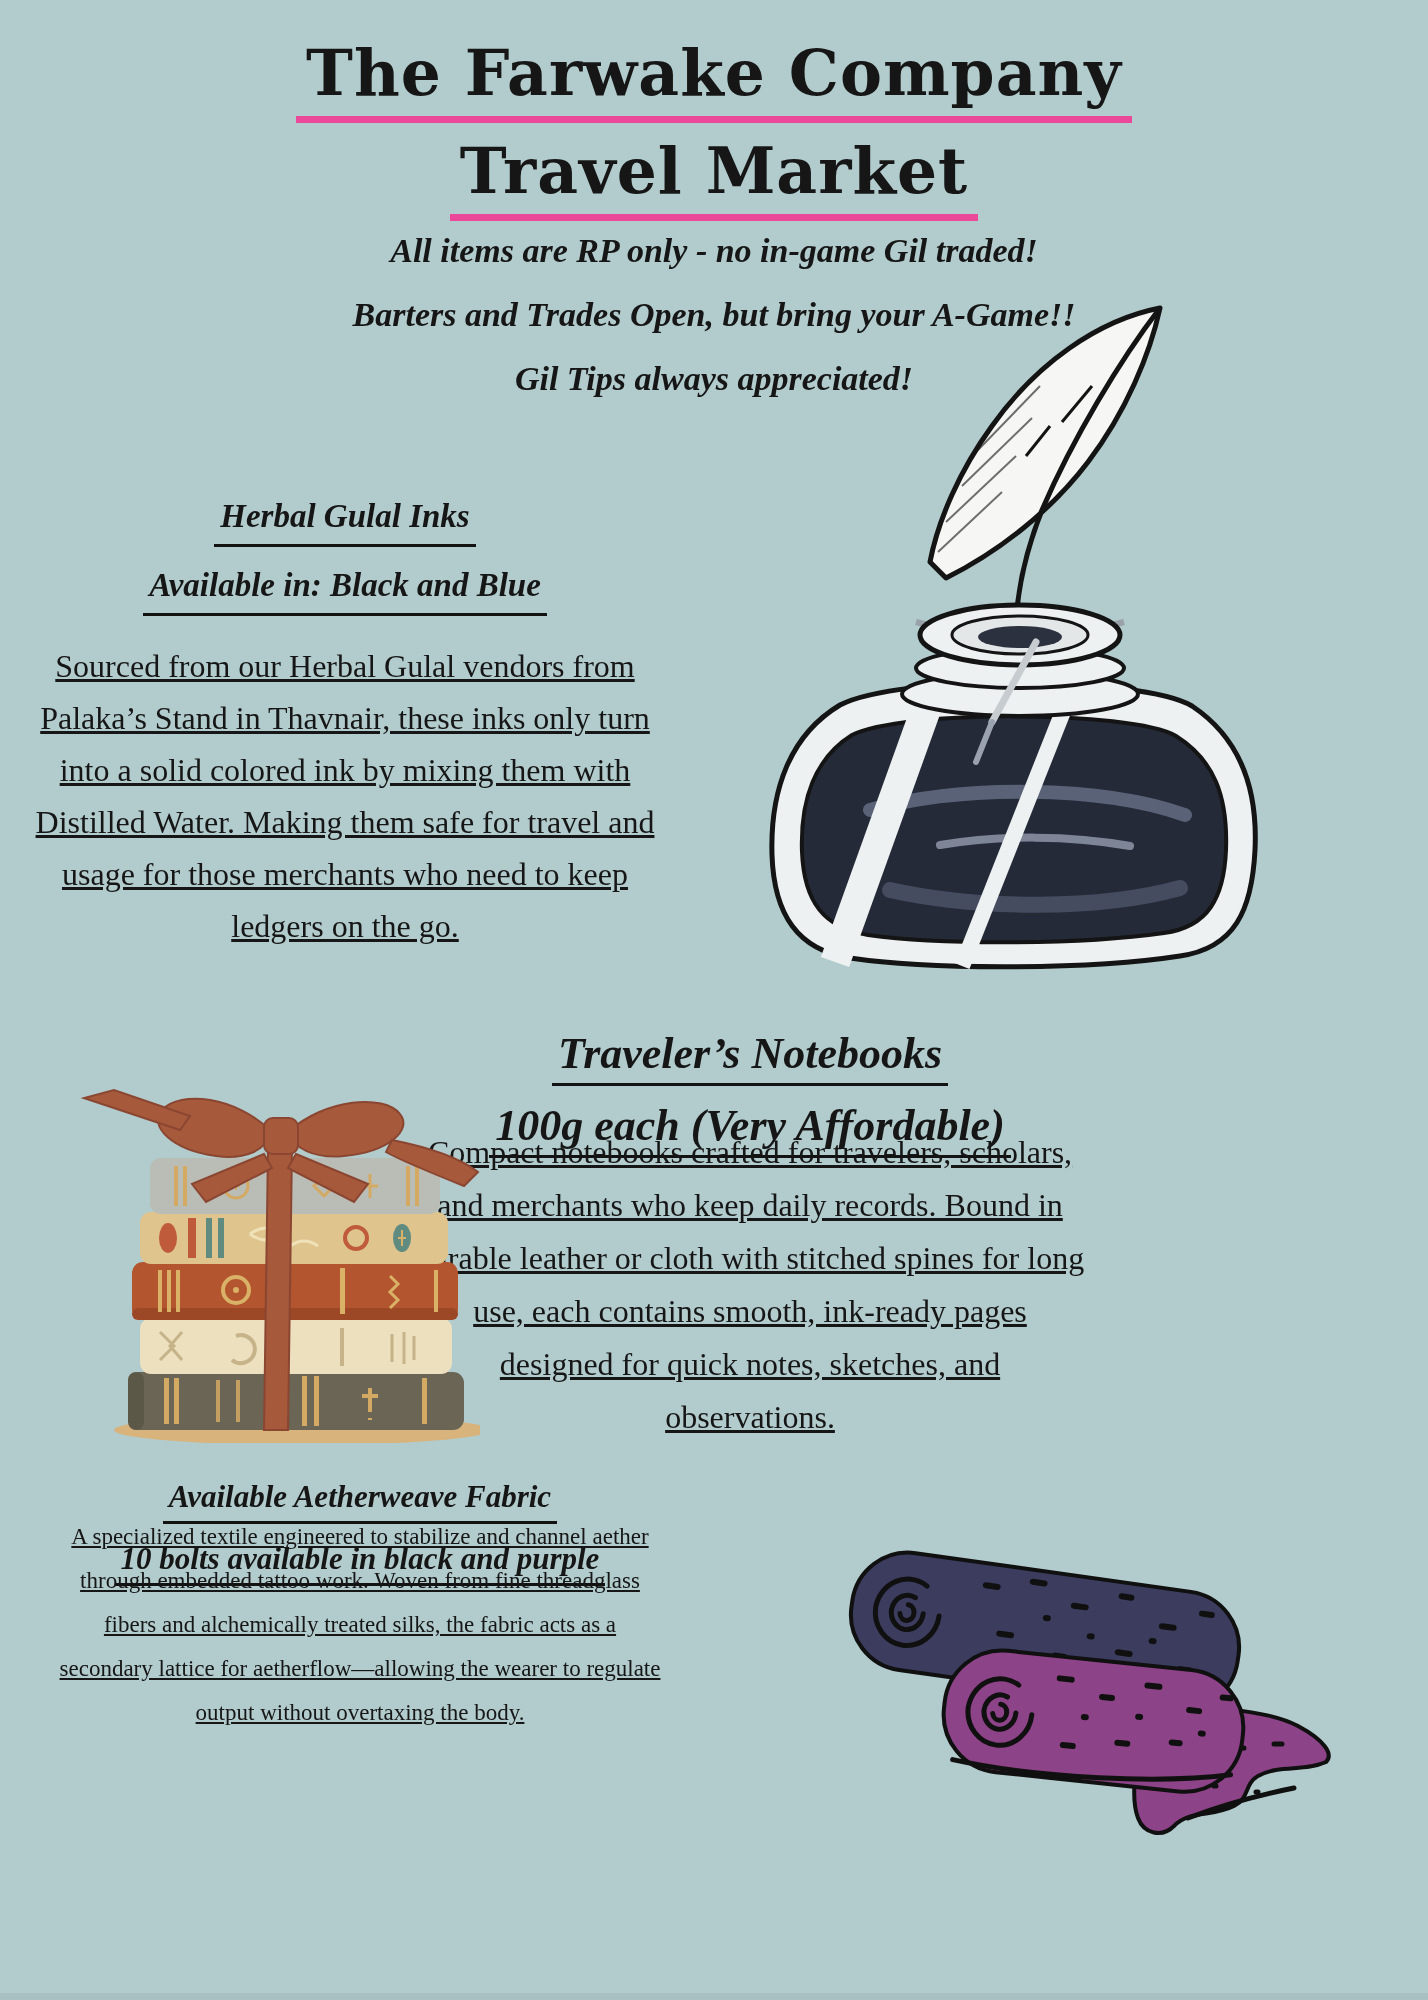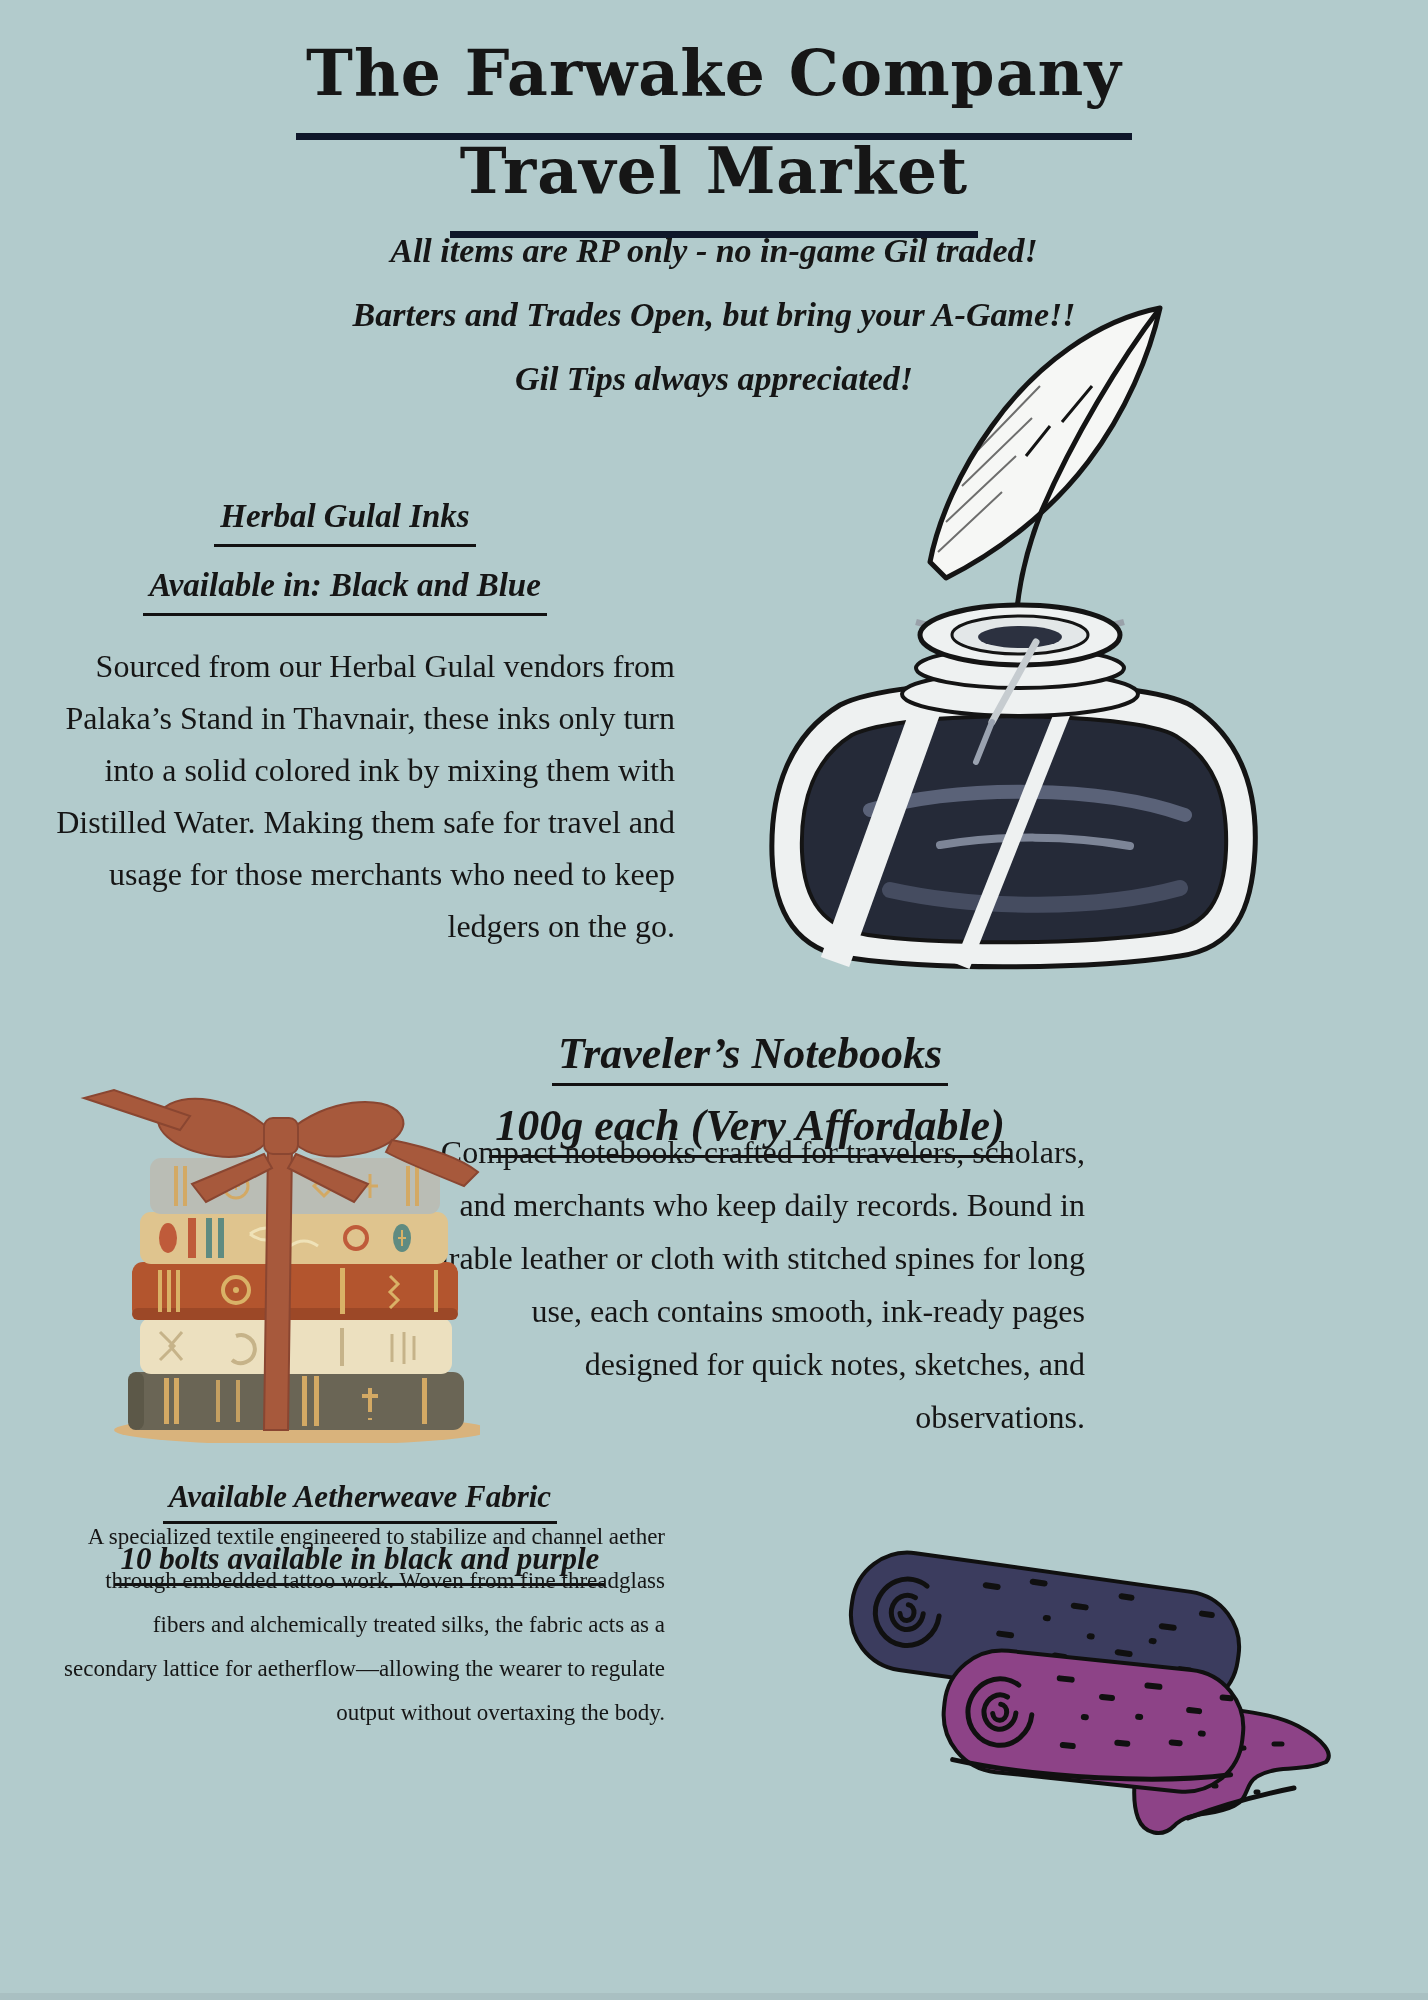--- a/index.html
+++ b/index.html
@@ -5,33 +5,33 @@
   html,body{margin:0;padding:0;background:#b2cbcc;}
   .poster{
     position:relative;width:1428px;height:2000px;background:#b2cbcc;
     overflow:hidden;font-family:"Liberation Serif",serif;color:#161616;margin:0 auto;
   }
   
   .title-line{
     position:absolute;left:0;width:100%;text-align:center;margin:0;
     font-family:"DejaVu Serif",serif;font-weight:700;font-size:63px;letter-spacing:1px;
   }
-  .title-line .u{display:inline-block;border-bottom:7px solid #0f172a;padding:0 10px 23px;}
+  .title-line .u{display:inline-block;border-bottom:7px solid #ec4899;padding:0 10px 6px;}
   .t1{top:36px}
   .t2{top:134px}
   .subtitle{
     position:absolute;left:0;width:100%;margin:0;text-align:center;
     font-weight:700;font-style:italic;font-size:34px;
   }
   .sub1{top:232px}.sub2{top:296px}.sub3{top:360px}
   
   .heads{position:absolute;text-align:center;font-weight:700;font-style:italic;}
   .heads .hl{margin:12px;}
   .heads .hu{display:inline-block;border-bottom:3px solid #121212;padding:0 6px 2px;}
-  .sec-body{position:absolute;text-align:right;margin:0;}
+  .sec-body{position:absolute;text-align:center;margin:0;text-decoration:underline;}
   .h1{top:478px;left:15px;width:660px;font-size:33px;line-height:52px;}
   .b1{top:640px;left:15px;width:660px;font-size:32px;line-height:52px;}
   .h2{top:1014px;left:420px;width:660px;font-size:44px;line-height:55px;}
   .b2{top:1126px;left:415px;width:670px;font-size:32px;line-height:53px;}
   .h3{top:1462px;left:55px;width:610px;font-size:31px;line-height:45px;}
   .b3{top:1515px;left:55px;width:610px;font-size:23px;line-height:44px;}
   
   .illus{position:absolute;}
   .illus-ink{left:740px;top:290px;width:545px;height:700px;}
   .illus-books{left:40px;top:1088px;width:440px;height:355px;}

